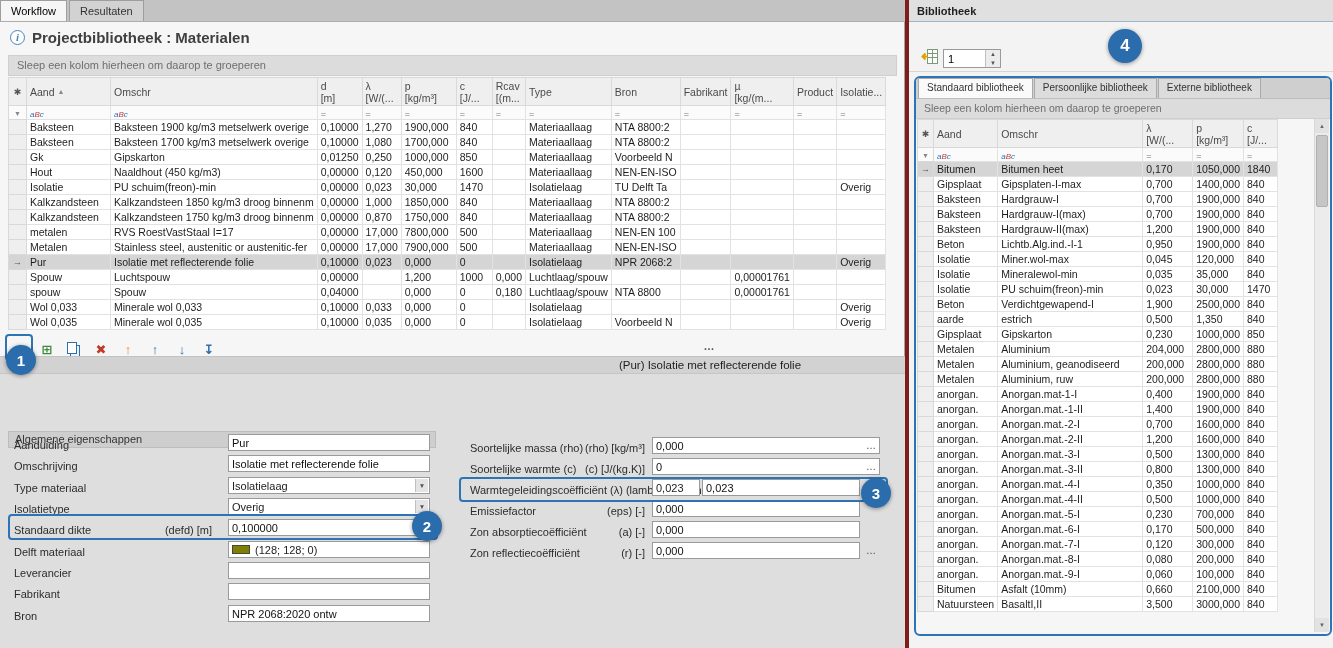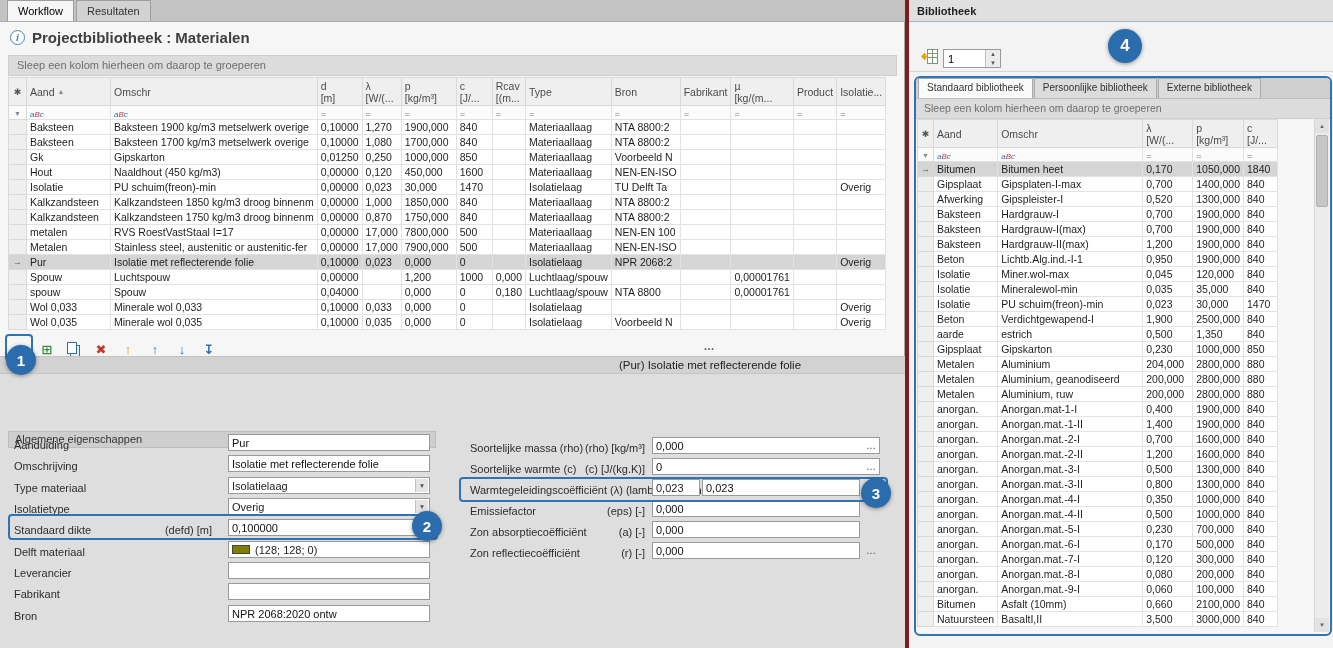--- a/index.html
+++ b/index.html
@@ -1,21 +1,21 @@
 <!DOCTYPE html>
 <html><head>
 <meta charset="utf-8">
 <style>
   *{margin:0;padding:0;box-sizing:border-box;}
   html,body{width:1333px;height:648px;}
   body{font-family:"Liberation Sans","DejaVu Sans",sans-serif;font-size:11px;color:#222;background:#cfcfcf;}
   .app{position:relative;width:1333px;height:648px;overflow:hidden;background:#cfcfcf;}
 
   
-  .doc-tabstrip{position:absolute;left:0;top:0;width:905px;height:22px;background:#c3c3c3;border-bottom:1px solid #adadad;display:flex;align-items:flex-end;padding-left:7px;}
+  .doc-tabstrip{position:absolute;left:0;top:0;width:905px;height:22px;background:#c3c3c3;border-bottom:1px solid #adadad;display:flex;align-items:flex-end;padding-left:0;}
   .doc-tab{height:21px;padding:4px 10px 0;color:#333;background:#d2d2d2;border:1px solid #9e9e9e;border-bottom:none;margin-right:2px;cursor:default;}
   .doc-tab.active{background:#f6f6f6;color:#000;}
 
   
   .main-panel{position:absolute;left:0;top:22px;width:905px;height:626px;background:#f6f6f6;border-right:1px solid #a5a5a5;}
   .title-row{position:absolute;left:10px;top:7px;display:flex;align-items:center;gap:7px;}
   .info-icon{width:15px;height:15px;border-radius:50%;border:1px solid #4a84c0;color:#4a84c0;font-family:"Liberation Serif",serif;font-style:italic;font-weight:bold;font-size:11px;text-align:center;line-height:12px;background:#fff;}
   .page-title{font-size:15px;font-weight:bold;color:#404040;}
   .group-bar{position:absolute;left:8px;top:33px;width:889px;height:21px;background:#dcdcdc;border:1px solid #cfcfcf;color:#6e6e6e;line-height:19px;padding-left:8px;}
 
@@ -624,28 +624,20 @@
               <tr>
                 <td class="ind"></td>
                 <td>Gipsplaat</td>
                 <td>Gipsplaten-I-max</td>
                 <td>0,700</td>
                 <td>1400,000</td>
                 <td>840</td>
               </tr>
               <tr>
                 <td class="ind"></td>
-                <td>Afwerking</td>
-                <td>Gipspleister-I</td>
-                <td>0,520</td>
-                <td>1300,000</td>
-                <td>840</td>
-              </tr>
-              <tr>
-                <td class="ind"></td>
                 <td>Baksteen</td>
                 <td>Hardgrauw-I</td>
                 <td>0,700</td>
                 <td>1900,000</td>
                 <td>840</td>
               </tr>
               <tr>
                 <td class="ind"></td>
                 <td>Baksteen</td>
                 <td>Hardgrauw-I(max)</td>

